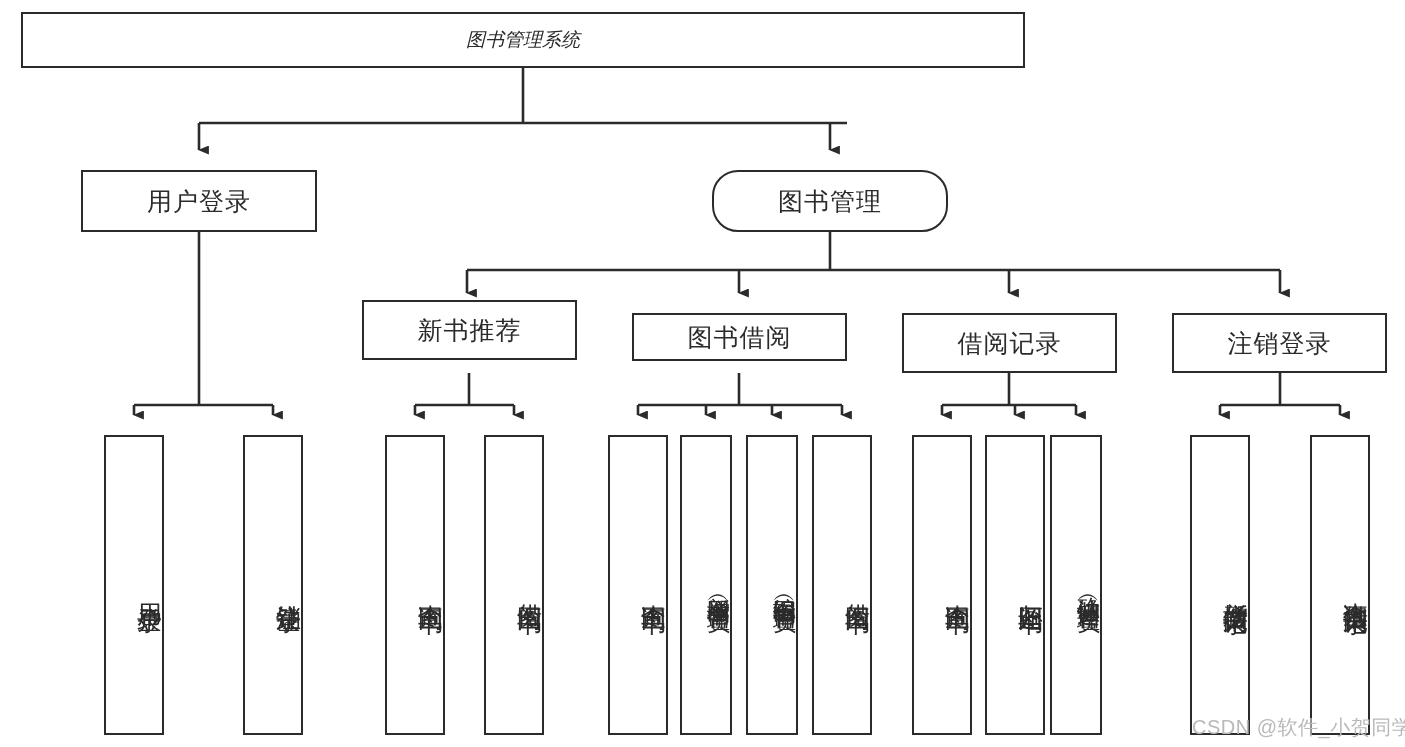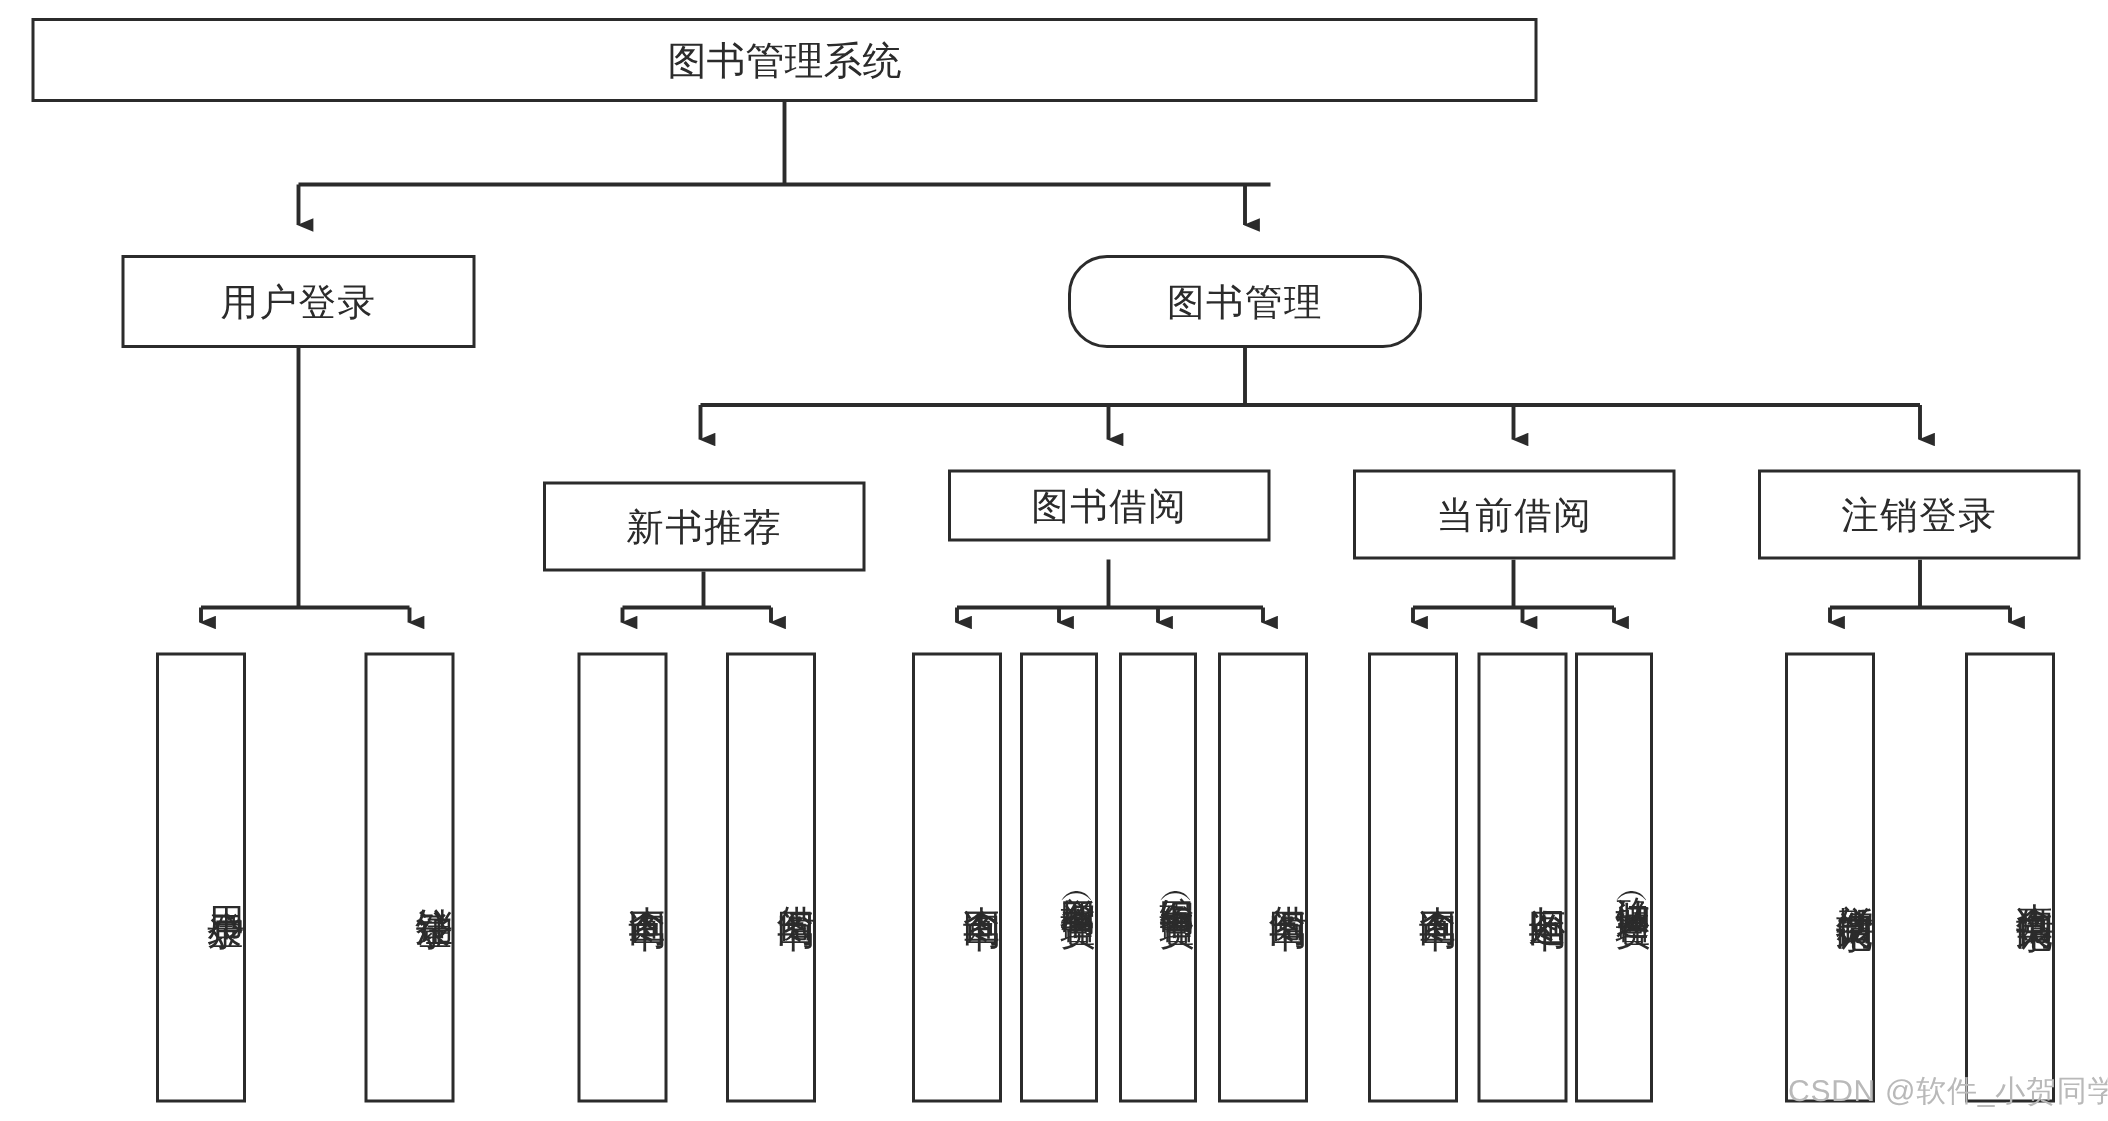--- a/index.html
+++ b/index.html
@@ -23,21 +23,21 @@
     background:#ffffff;
     display:flex;
     align-items:center;
     justify-content:center;
     color:#2b2b2b;
   }
   .node.h {
     font-size:25px;
     letter-spacing:1px;
   }
-  .node.root { font-size:26px; }
+  .node.root { font-size:19px;font-style:italic; }
   .node.leaf {
     font-size:25px;
     writing-mode:vertical-rl;
     text-orientation:upright;
     align-items:flex-start;
     justify-content:center;
     padding-top:6px;
     line-height:1.0;
     letter-spacing:2px;
   }
@@ -113,28 +113,28 @@
     <span class="lbl">图书管理系统</span>
   </div>
 
   <div class="node h" style="left:81px;top:170px;width:236px;height:62px;">
     <span class="lbl">用户登录</span>
   </div>
   <div class="node h" style="left:712px;top:170px;width:236px;height:62px;border-radius:26px;">
     <span class="lbl">图书管理</span>
   </div>
 
-  <div class="node h" style="left:362px;top:321px;width:215px;height:60px;">
+  <div class="node h" style="left:362px;top:300px;width:215px;height:60px;">
     <span class="lbl">新书推荐</span>
   </div>
   <div class="node h" style="left:632px;top:313px;width:215px;height:48px;">
     <span class="lbl">图书借阅</span>
   </div>
   <div class="node h" style="left:902px;top:313px;width:215px;height:60px;">
-    <span class="lbl">当前借阅</span>
+    <span class="lbl">借阅记录</span>
   </div>
   <div class="node h" style="left:1172px;top:313px;width:215px;height:60px;">
     <span class="lbl">注销登录</span>
   </div>
 
   <div class="node leaf" style="left:104px;top:435px;width:60px;height:300px;">
     <span class="lbl">用户登录</span>
   </div>
   <div class="node leaf" style="left:243px;top:435px;width:60px;height:300px;">
     <span class="lbl">注销登录</span>

